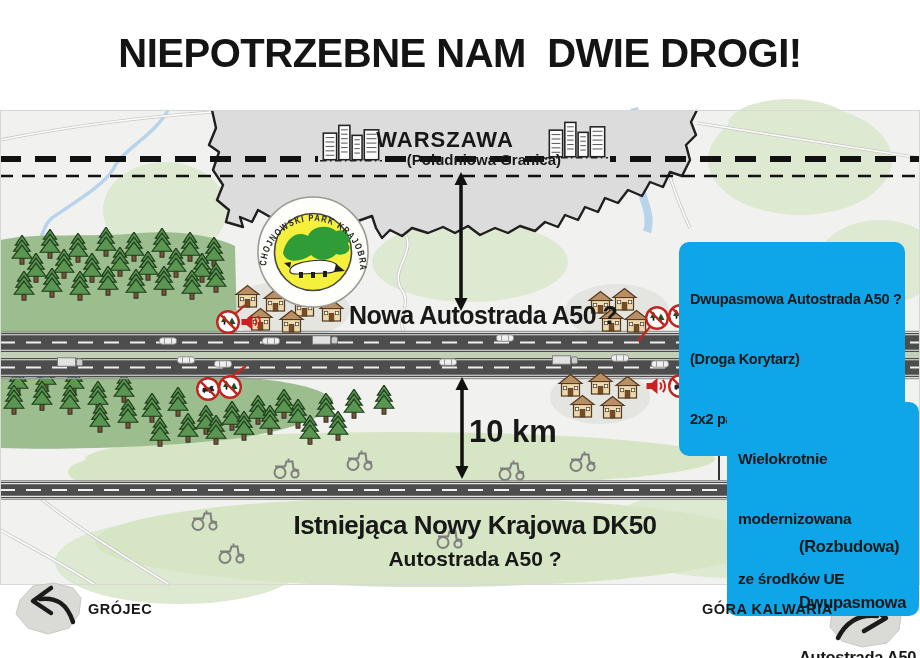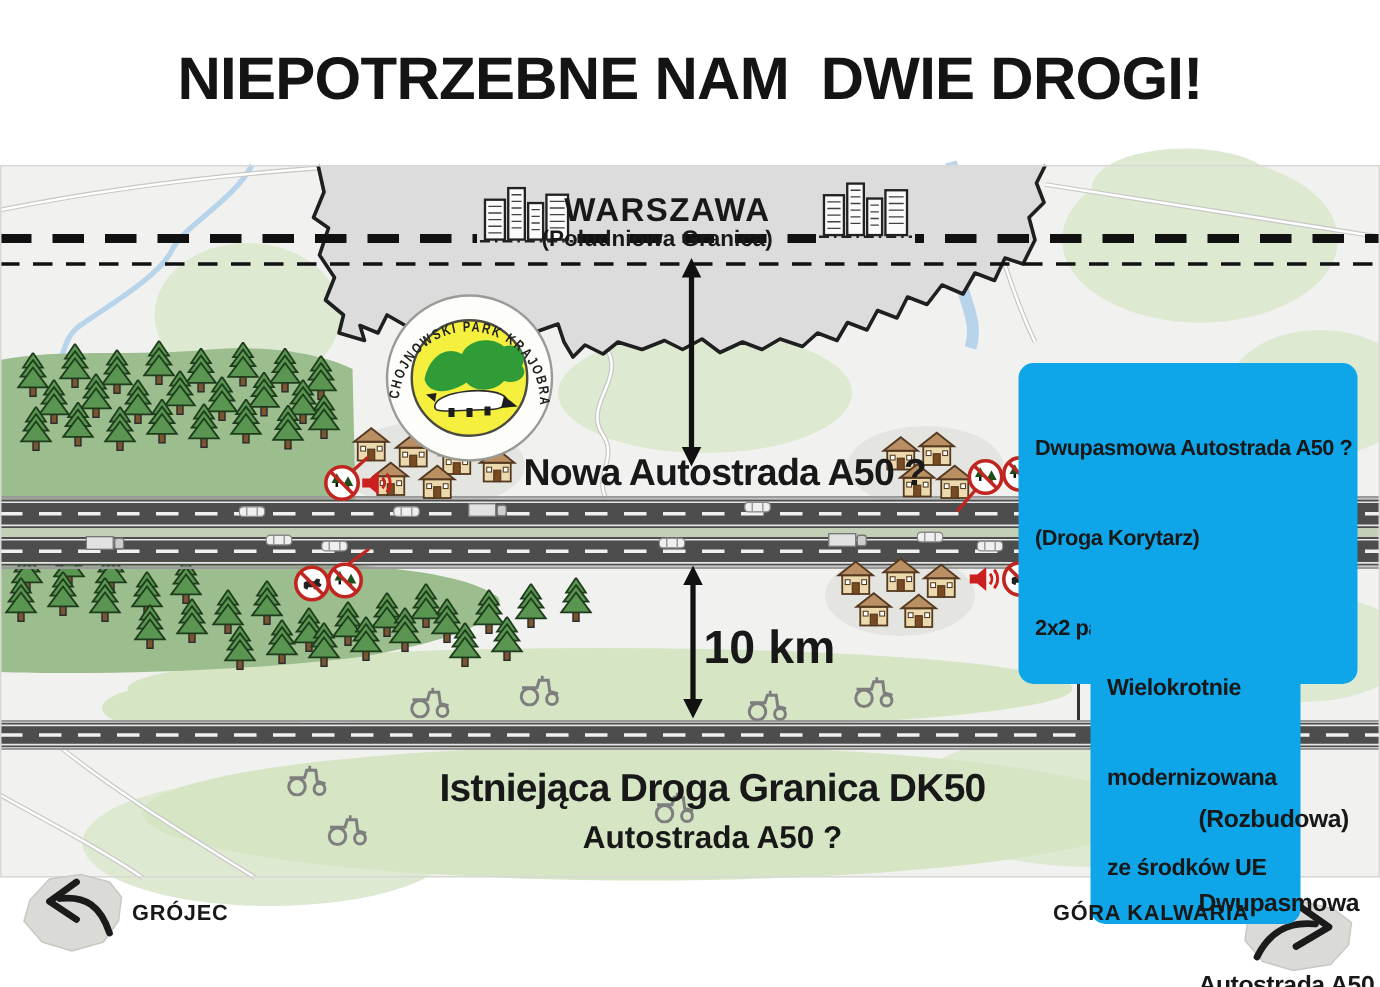--- a/index.html
+++ b/index.html
@@ -4,26 +4,26 @@
 <style>
   *{margin:0;padding:0;box-sizing:border-box}
   html,body{width:920px;height:658px;background:#fff;overflow:hidden}
   body{font-family:"Liberation Sans",sans-serif}
   .page{position:relative;width:920px;height:658px;background:#fff}
   svg.scene{position:absolute;left:0;top:0}
   .ov{position:absolute;font-weight:bold;color:#181818;white-space:pre;line-height:1.15}
   .box{background:#0ea5e9;border-radius:10px;padding:7px 11px}
   .title{top:30px;left:0;width:920px;text-align:center;font-size:40px;letter-spacing:-0.5px;color:#141414}
   .warszawa{top:127px;left:345px;width:200px;text-align:center;font-size:22px;letter-spacing:1px}
-  .warszawa-sub{top:151px;left:361px;width:200px;text-align:left;font-size:15px}
+  .warszawa-sub{top:151px;left:361px;width:200px;text-align:right;font-size:15px}
   .d16{top:226px;left:476px;font-size:31px}
   .d10{top:414px;left:469px;font-size:31px}
   .nowa{top:301px;left:349px;width:300px;text-align:left;font-size:25px;letter-spacing:-0.5px}
   .callout-top{top:242px;left:679px;width:226px;font-size:14.5px;line-height:20px;letter-spacing:-0.3px}
-  .callout-mid{top:402px;left:727px;width:140px;font-size:15.5px;line-height:20px;letter-spacing:-0.3px}
+  .callout-mid{top:402px;left:727px;width:192px;font-size:15.5px;line-height:20px;letter-spacing:-0.3px}
   .existing{top:511px;left:275px;width:400px;text-align:center;font-size:26px;letter-spacing:-0.5px}
   .existing-sub{top:547px;left:275px;width:400px;text-align:center;font-size:21px}
   .callout-bottom{top:500px;left:799px;font-size:16.5px;line-height:18.5px;letter-spacing:-0.3px}
   .grojec{top:601px;left:88px;font-size:14.5px;letter-spacing:0.5px}
   .gora{top:601px;left:702px;font-size:14.5px;letter-spacing:0.5px}
 </style>
 </head>
 <body>
 
 <div class="page">
@@ -357,21 +357,21 @@
   <div>(Droga Korytarz)</div>
   <div>2x2 pasy ruchu</div>
 </div>
 
 <div class="ov box callout-mid">
   <div>Wielokrotnie</div>
   <div>modernizowana</div>
   <div>ze środków UE</div>
 </div>
 
-<div class="ov existing">Istniejąca Droga Granica DK50</div>
+<div class="ov existing">Istniejąca Nowy Krajowa DK50</div>
 <div class="ov existing-sub">Autostrada A50 ?</div>
 
 <div class="ov callout-bottom">
   <div>(Rozbudowa)</div>
   <div>Dwupasmowa</div>
   <div>Autostrada A50</div>
   
 </div>
 
 <div class="ov grojec">GRÓJEC</div>

